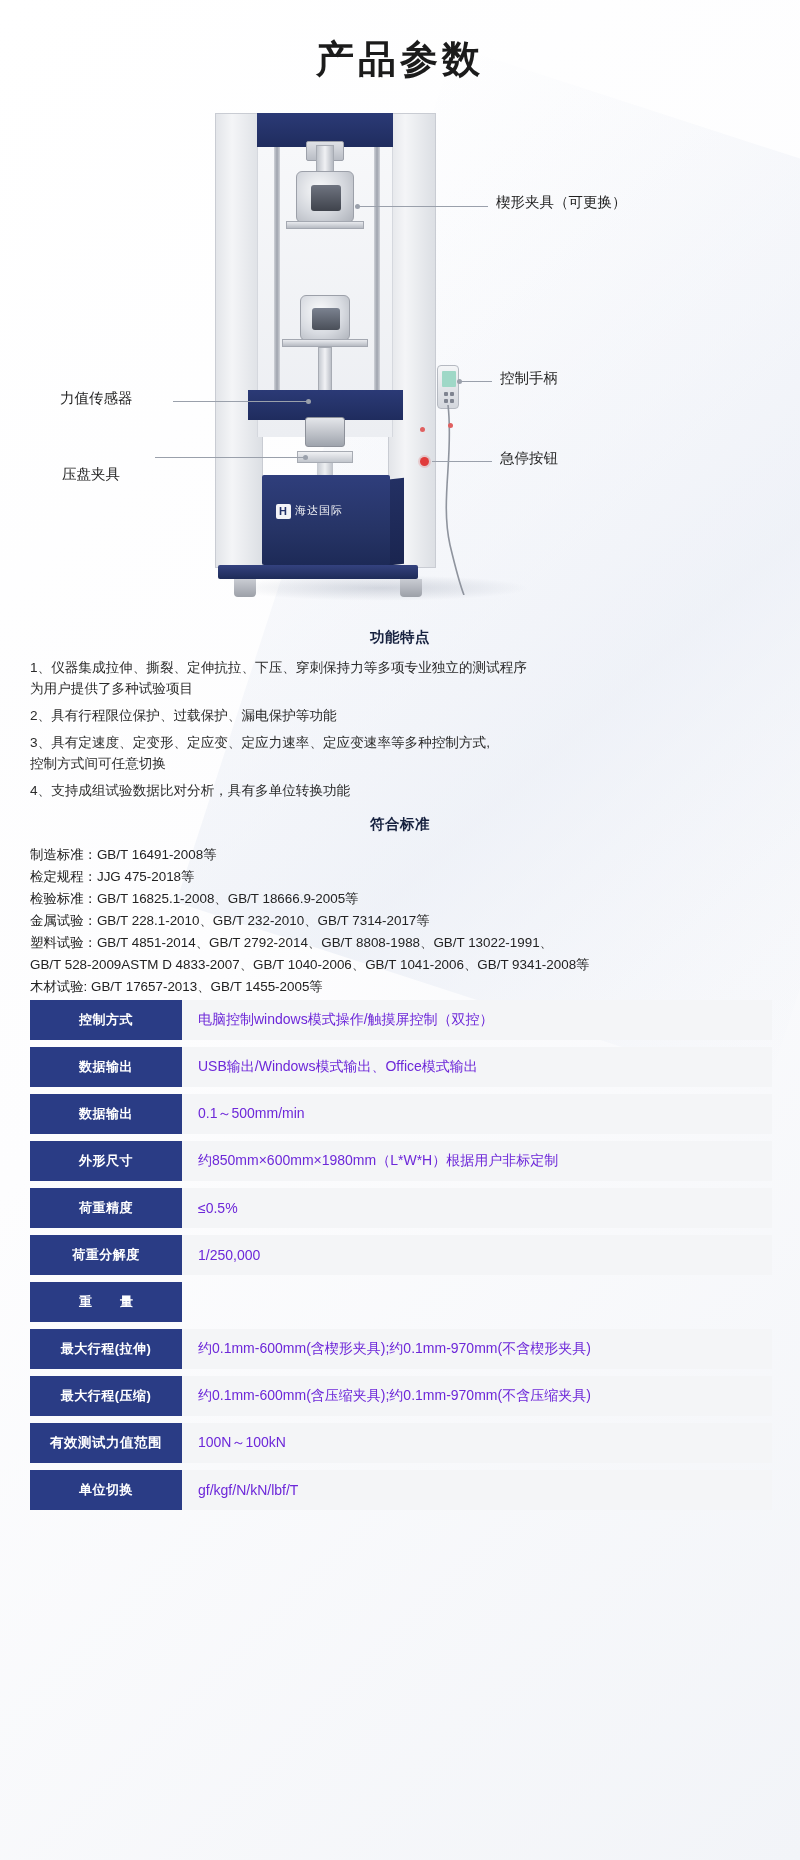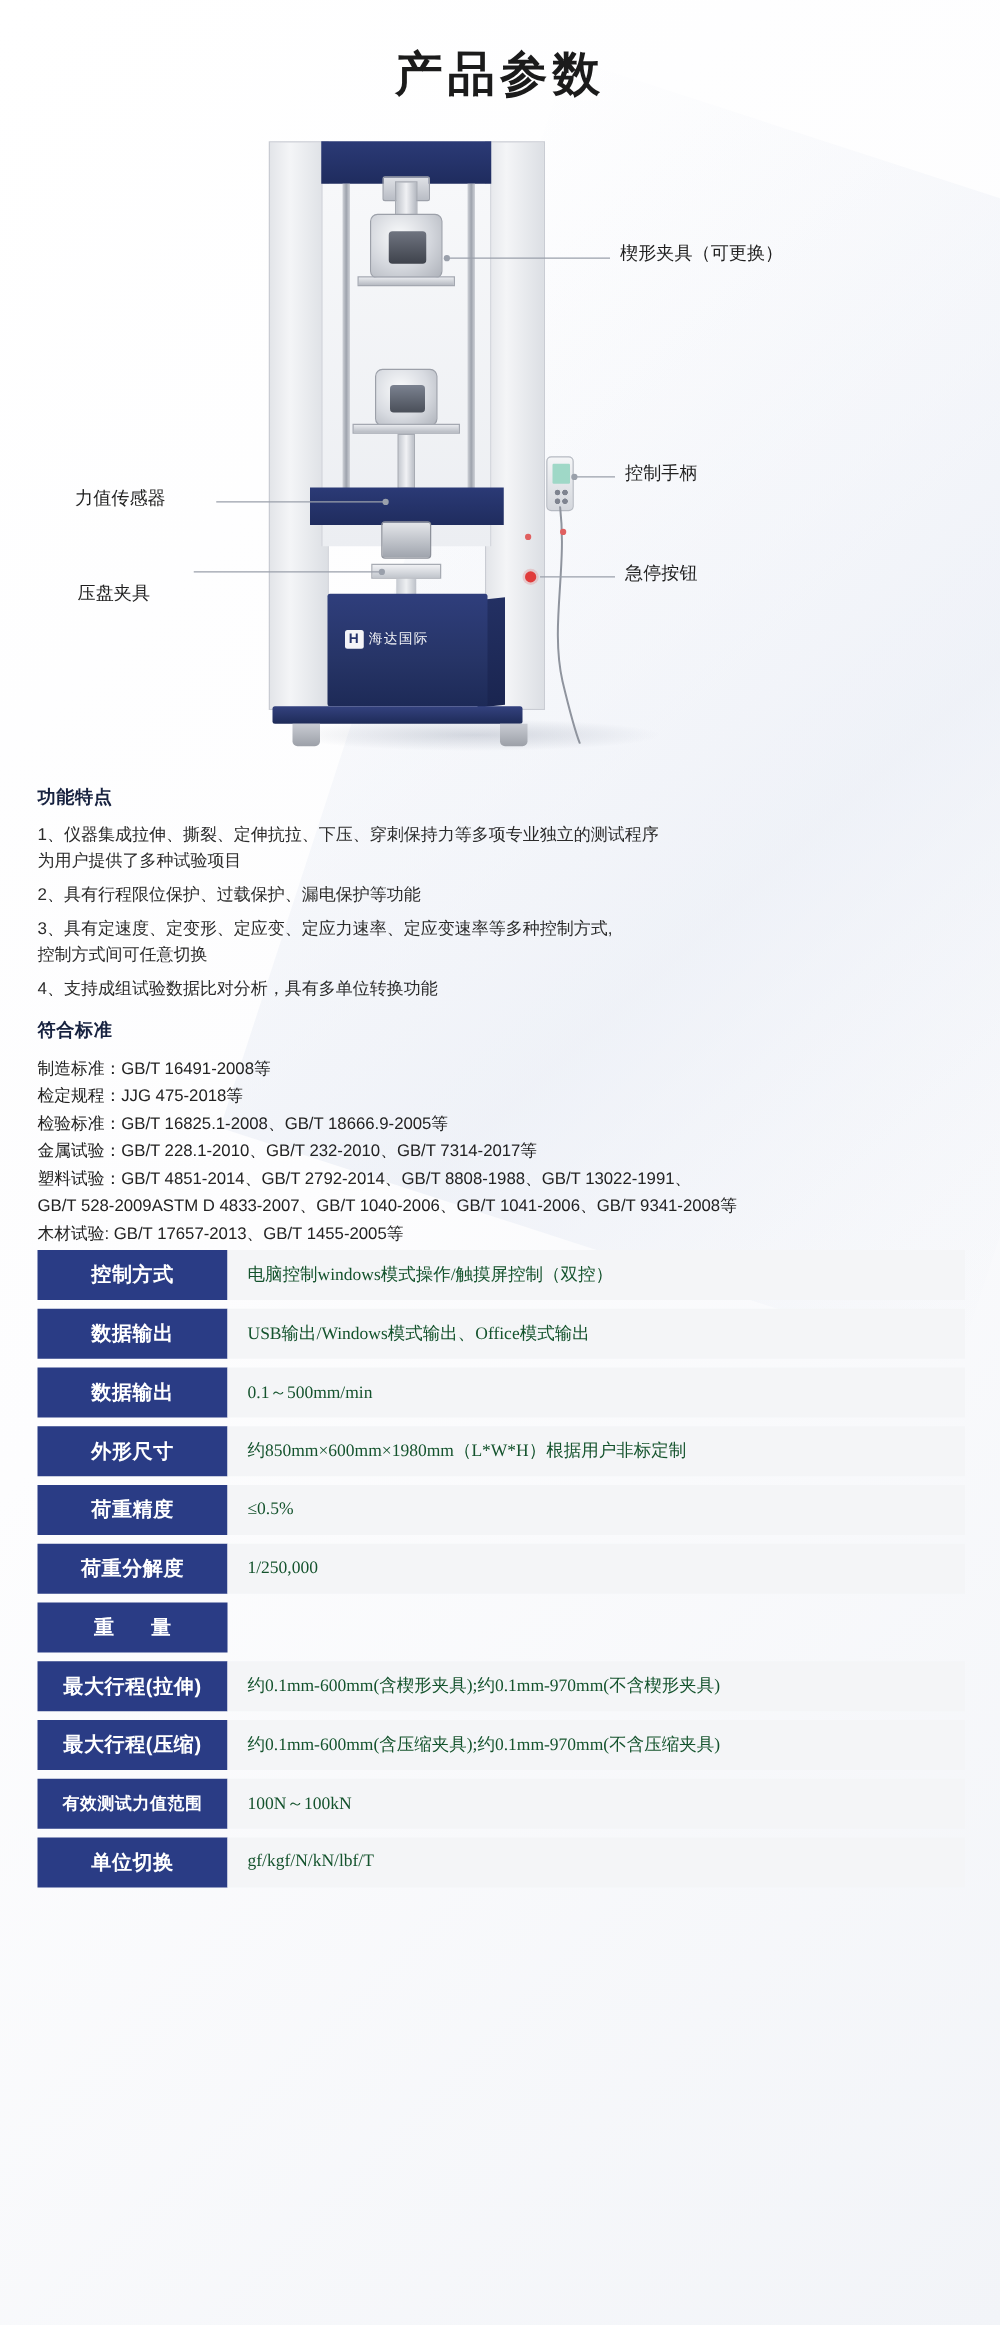--- a/index.html
+++ b/index.html
@@ -290,20 +290,21 @@
     position: absolute;
     left: 30px;
     width: 740px;
   }
   .sec-head {
     font-size: 14.5px;
     font-weight: bold;
     color: #16213f;
     margin-bottom: 10px;
     letter-spacing: .5px;
+    text-align: center;
   }
   .sec-line {
     font-size: 13.6px;
     line-height: 21px;
     color: #2b2b2b;
     margin-bottom: 6px;
   }
   .std-line {
     font-size: 13.4px;
     line-height: 22px;
@@ -320,38 +321,37 @@
   .spec-row {
     display: flex;
     align-items: stretch;
     margin-bottom: 7px;
     height: 40px;
   }
   .spec-key {
     width: 152px;
     background: #2a3c85;
     color: #fff;
-    font-size: 16px;
+    font-size: 13px;
     font-weight: bold;
     display: flex;
     align-items: center;
     justify-content: center;
     letter-spacing: .5px;
     flex: 0 0 152px;
   }
   .spec-key.sp { letter-spacing: 10px; text-indent: 10px; font-family: Liberation Mono, monospace; }
   .spec-val {
     flex: 1;
     background: #f4f5f7;
     display: flex;
     align-items: center;
     padding-left: 16px;
     font-size: 14px;
-    color: #14532d;
-    font-family: Liberation Serif, serif;
+    color: #6d28d9;
   }
 </style>
 </head>
 <body>
 
 <div class="page">
 
   <div class="title">产品参数</div>
 
   <div class="hero">

